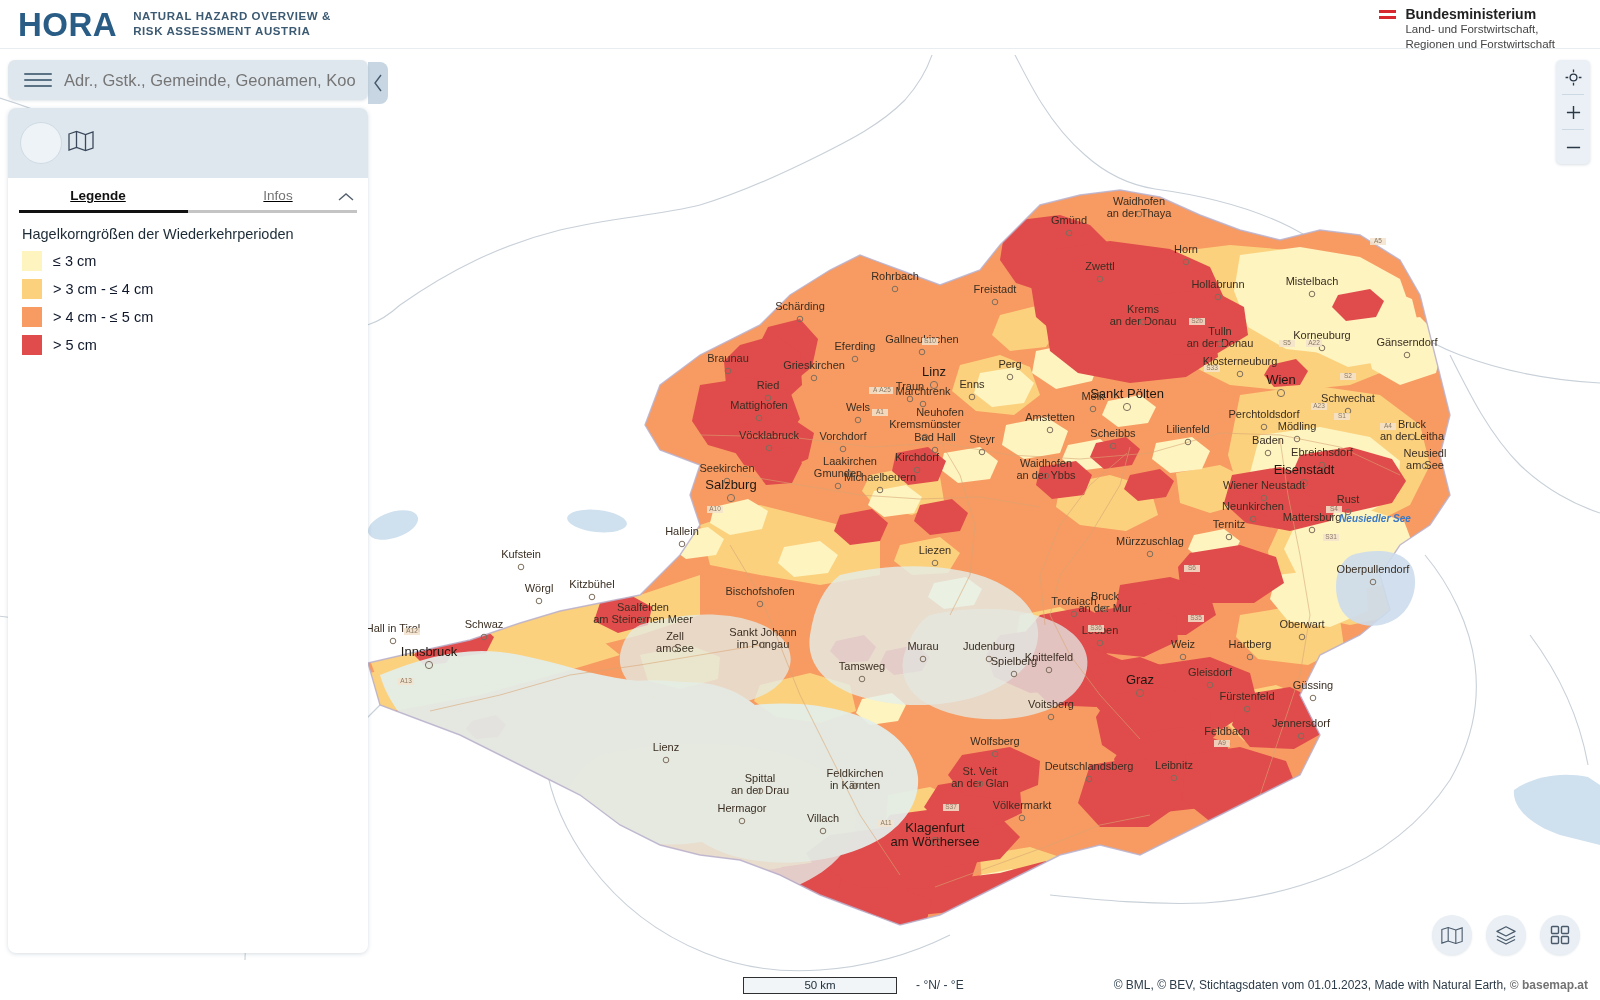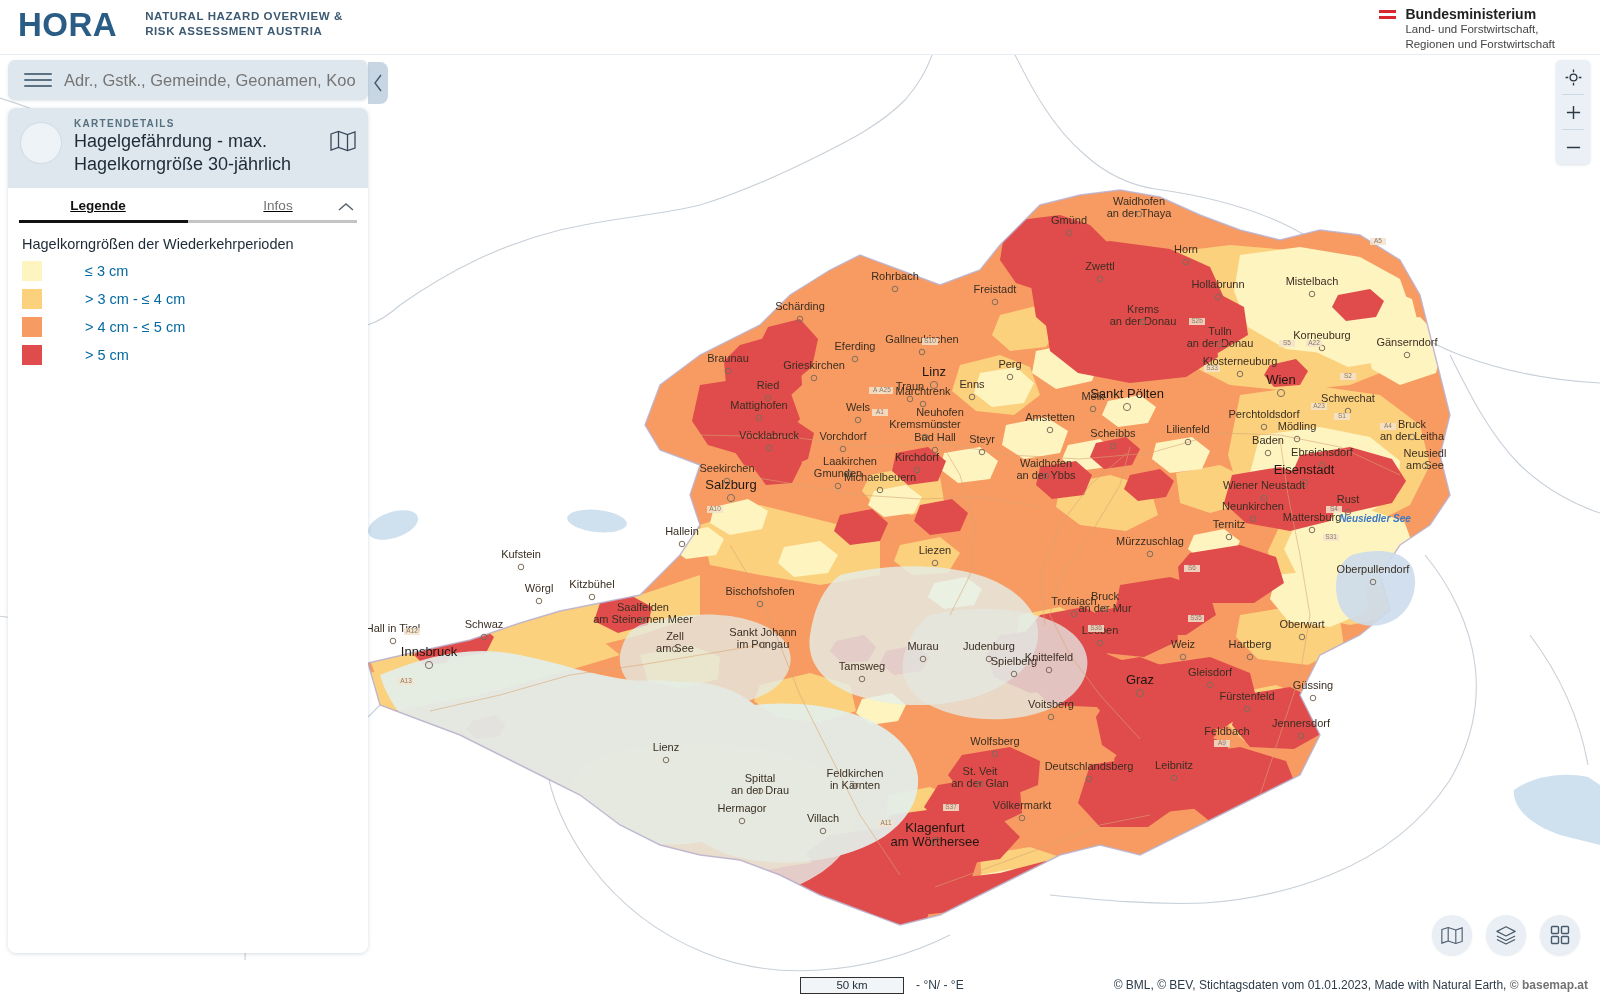--- a/index.html
+++ b/index.html
@@ -8,32 +8,32 @@
     margin: 0; padding: 0;
     width: 1600px; height: 1000px;
     overflow: hidden;
     font-family: "Liberation Sans", sans-serif;
     background: #ffffff;
   }
   #app { position: relative; width: 1600px; height: 1000px; overflow: hidden; }
 
   
   .topbar {
-    position: absolute; top: 0; left: 0; width: 1600px; height: 55px;
+    position: absolute; top: 0; left: 0; width: 1600px; height: 49px;
     background: #ffffff; z-index: 40;
     border-bottom: 1px solid #e8edf1;
   }
   .logo-wrap { position: absolute; left: 18px; top: 6px; display: flex; align-items: flex-start; }
   .logo-hora {
     font-size: 33px; font-weight: bold; letter-spacing: 0.5px;
     color: #2a5d86; line-height: 38px;
     font-family: "Liberation Sans", sans-serif;
   }
   .logo-sub {
-    margin-left: 28px; margin-top: 3px;
+    margin-left: 16px; margin-top: 3px;
     font-size: 11.5px; line-height: 15px; color: #3c5a72;
     letter-spacing: 0.6px; font-weight: 600;
   }
 
   .ministry {
     position: absolute; right: 45px; top: 7px;
     display: flex; align-items: flex-start;
   }
   .at-flag { width: 17px; margin-top: 3px; margin-right: 9px; }
   .at-flag div { height: 3px; }
@@ -96,21 +96,21 @@
   .tab.inactive { color: #737373; }
   .tab-underline { position: relative; height: 3px; margin: 0 11px 0 11px; display: flex; }
   .tab-underline .on { flex: 1; background: #111; }
   .tab-underline .off { flex: 1; background: #c4c4c4; }
   .chev-collapse { position: absolute; right: 14px; top: 10px; cursor: pointer; }
 
   .legend-body { padding: 13px 14px 0 14px; }
   .legend-title { font-size: 14.5px; color: #1c2b36; margin-bottom: 9px; font-weight: 500; }
   .legend-row { display: flex; align-items: center; margin-bottom: 8px; }
   .legend-sw { width: 20px; height: 20px; flex: none; margin-right: 11px; }
-  .legend-lab { font-size: 14.5px; color: #0369a1; margin-left: 32px; }
+  .legend-lab { font-size: 14.5px; color: #0f172a; }
 
   
   .ctrl-stack {
     position: absolute; right: 10px; top: 60px; width: 34px; z-index: 25;
     background: #eaf0f5; border-radius: 5px; box-shadow: 0 1px 3px rgba(40,70,100,0.18);
     overflow: hidden;
   }
   .ctrl-btn {
     height: 34px; display: flex; align-items: center; justify-content: center; cursor: pointer;
   }
@@ -125,23 +125,23 @@
     box-shadow: 0 1px 2px rgba(40,70,100,0.12);
   }
 
   
   .botbar {
     position: absolute; left: 0; bottom: 0; width: 1600px; height: 30px; z-index: 26;
     display: flex; align-items: center; justify-content: flex-end;
     padding-right: 12px;
   }
   .scalebar {
-    width: 104px; height: 17px; border: 1.5px solid #2f2f2f; background: #eef2f6cc;
+    width: 154px; height: 17px; border: 1.5px solid #2f2f2f; background: #eef2f6cc;
     display: flex; align-items: center; justify-content: center;
-    font-size: 11.5px; color: #1c2b36; margin-right: 12px;
+    font-size: 11.5px; color: #1c2b36; margin-right: 19px;
   }
   .coords { font-size: 12px; color: #2c3b48; margin-right: 150px; }
   .attrib { font-size: 12px; color: #2c3b48; }
   .attrib a { color: #737373; text-decoration: none; font-weight: bold; }
 
   
   .mlabel { font-family: "Liberation Sans", sans-serif; fill: #2b2118; }
   .mlabel-major { font-size: 13px; fill: #1d1812; }
   .mlabel-mid { font-size: 11px; fill: #3a2e22; }
   .mlabel-lake { font-size: 10px; fill: #3c78c4; font-style: italic; font-weight: bold; }
@@ -612,24 +612,20 @@
         <span></span>
           <span></span>
           <span></span>
       </div>
       <input class="search-ph" style="border: none; background: transparent; outline: none; flex: 1 1 0%; font-family: &quot;Liberation Sans&quot;, sans-serif;" placeholder="Adr., Gstk., Gemeinde, Geonamen, Koord.">
     </div>
 
     <div class="detailcard">
       <div class="dc-head">
         <div class="dc-circle"></div>
-        <div class="dc-textblock">
-          <div class="dc-kicker">KARTENDETAILS</div>
-          <div class="dc-title">Hagelgefährdung - max. Hagelkorngröße 30-jährlich</div>
-        </div>
         <div class="dc-mapicon">
           <svg width="26" height="22" viewBox="0 0 26 22" fill="none" stroke="#39485a" stroke-width="1.3">
             <path d="M1,4 L8.5,1.5 L17.5,4.5 L25,2 L25,18 L17.5,20.5 L8.5,17.5 L1,20 Z"></path>
             <path d="M8.5,1.5 L8.5,17.5"></path>
               <path d="M17.5,4.5 L17.5,20.5"></path>
           </svg>
         </div>
       </div>
 
       <div class="tabs">

